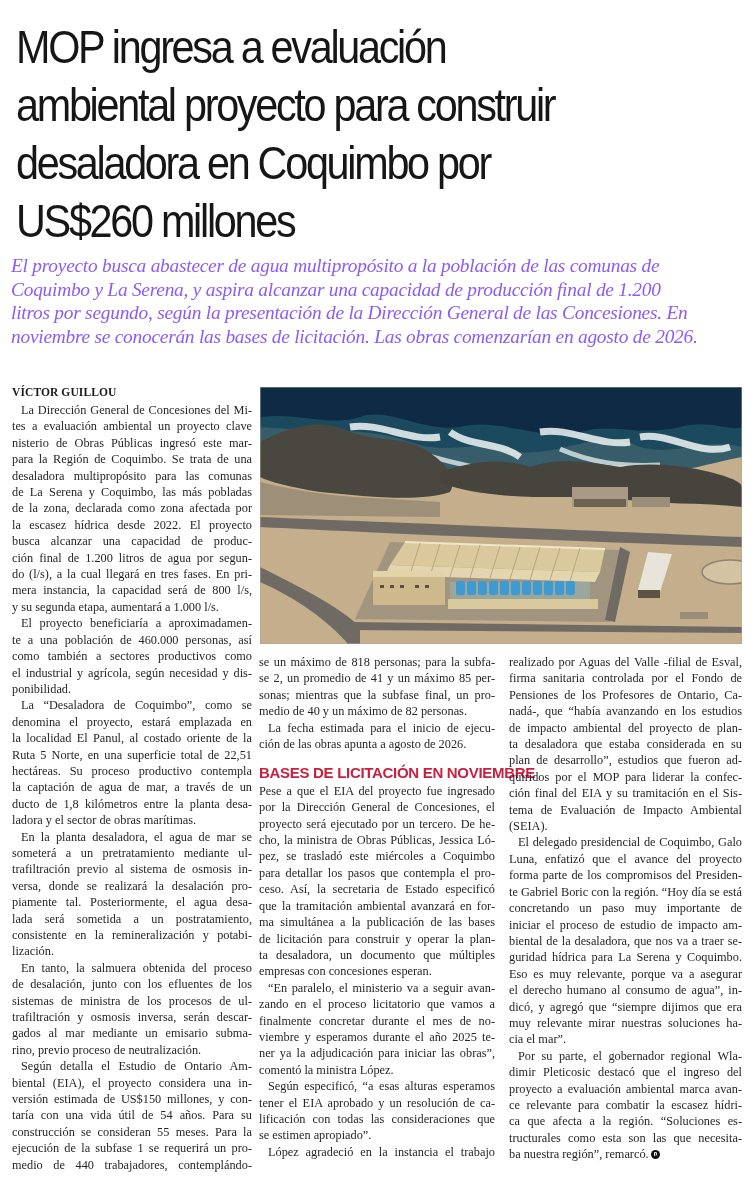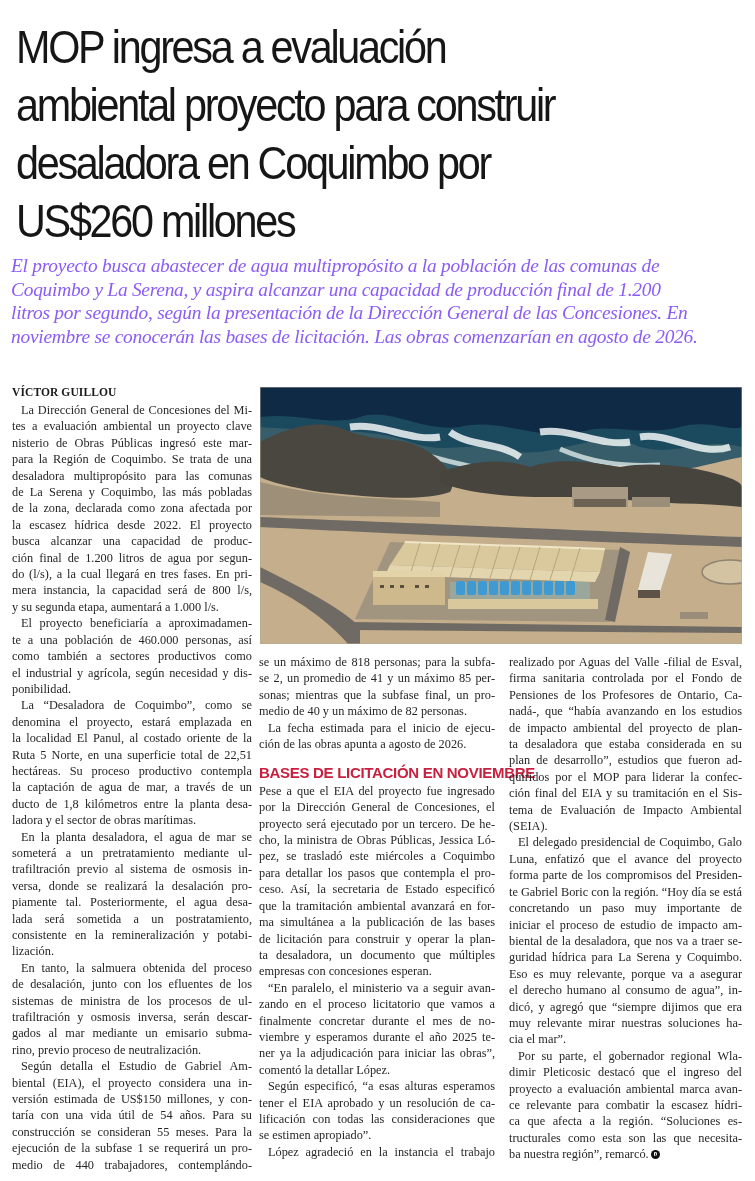--- a/index.html
+++ b/index.html
@@ -179,21 +179,21 @@
     <span class="ln"><span>piamente tal. Posteriormente, el agua desa-</span></span>
     <span class="ln"><span>lada será sometida a un postratamiento,</span></span>
     <span class="ln"><span>consistente en la remineralización y potabi-</span></span>
     <span class="ln last"><span>lización.</span></span>
     <span class="ln ind"><span>En tanto, la salmuera obtenida del proceso</span></span>
     <span class="ln"><span>de desalación, junto con los efluentes de los</span></span>
     <span class="ln"><span>sistemas de ministra de los procesos de ul-</span></span>
     <span class="ln"><span>trafiltración y osmosis inversa, serán descar-</span></span>
     <span class="ln"><span>gados al mar mediante un emisario subma-</span></span>
     <span class="ln last"><span>rino, previo proceso de neutralización.</span></span>
-    <span class="ln ind"><span>Según detalla el Estudio de Gabriel Am-</span></span>
+    <span class="ln ind"><span>Según detalla el Estudio de Ontario Am-</span></span>
     <span class="ln"><span>biental (EIA), el proyecto considera una in-</span></span>
     <span class="ln"><span>versión estimada de US$150 millones, y con-</span></span>
     <span class="ln"><span>taría con una vida útil de 54 años. Para su</span></span>
     <span class="ln"><span>construcción se consideran 55 meses. Para la</span></span>
     <span class="ln"><span>ejecución de la subfase 1 se requerirá un pro-</span></span>
     <span class="ln"><span>medio de 440 trabajadores, contemplándo-</span></span>
   </div>
 
 <div class="col col2" id="col2">
   <div id="col2a">
@@ -216,21 +216,21 @@
       <span class="ln"><span>que la tramitación ambiental avanzará en for-</span></span>
       <span class="ln"><span>ma simultánea a la publicación de las bases</span></span>
       <span class="ln"><span>de licitación para construir y operar la plan-</span></span>
       <span class="ln"><span>ta desaladora, un documento que múltiples</span></span>
       <span class="ln last"><span>empresas con concesiones esperan.</span></span>
       <span class="ln ind"><span>“En paralelo, el ministerio va a seguir avan-</span></span>
       <span class="ln"><span>zando en el proceso licitatorio que vamos a</span></span>
       <span class="ln"><span>finalmente concretar durante el mes de no-</span></span>
       <span class="ln"><span>viembre y esperamos durante el año 2025 te-</span></span>
       <span class="ln"><span>ner ya la adjudicación para iniciar las obras”,</span></span>
-      <span class="ln last"><span>comentó la detallar López.</span></span>
+      <span class="ln last"><span>comentó la ministra López.</span></span>
       <span class="ln ind"><span>Según especificó, “a esas alturas esperamos</span></span>
       <span class="ln"><span>tener el EIA aprobado y un resolución de ca-</span></span>
       <span class="ln"><span>lificación con todas las consideraciones que</span></span>
       <span class="ln last"><span>se estimen apropiado”.</span></span>
       <span class="ln ind"><span>López agradeció en la instancia el trabajo</span></span>
     </div>
 </div>
 
 <div class="col col3" id="col3">
     <span class="ln"><span>realizado por Aguas del Valle -filial de Esval,</span></span>

